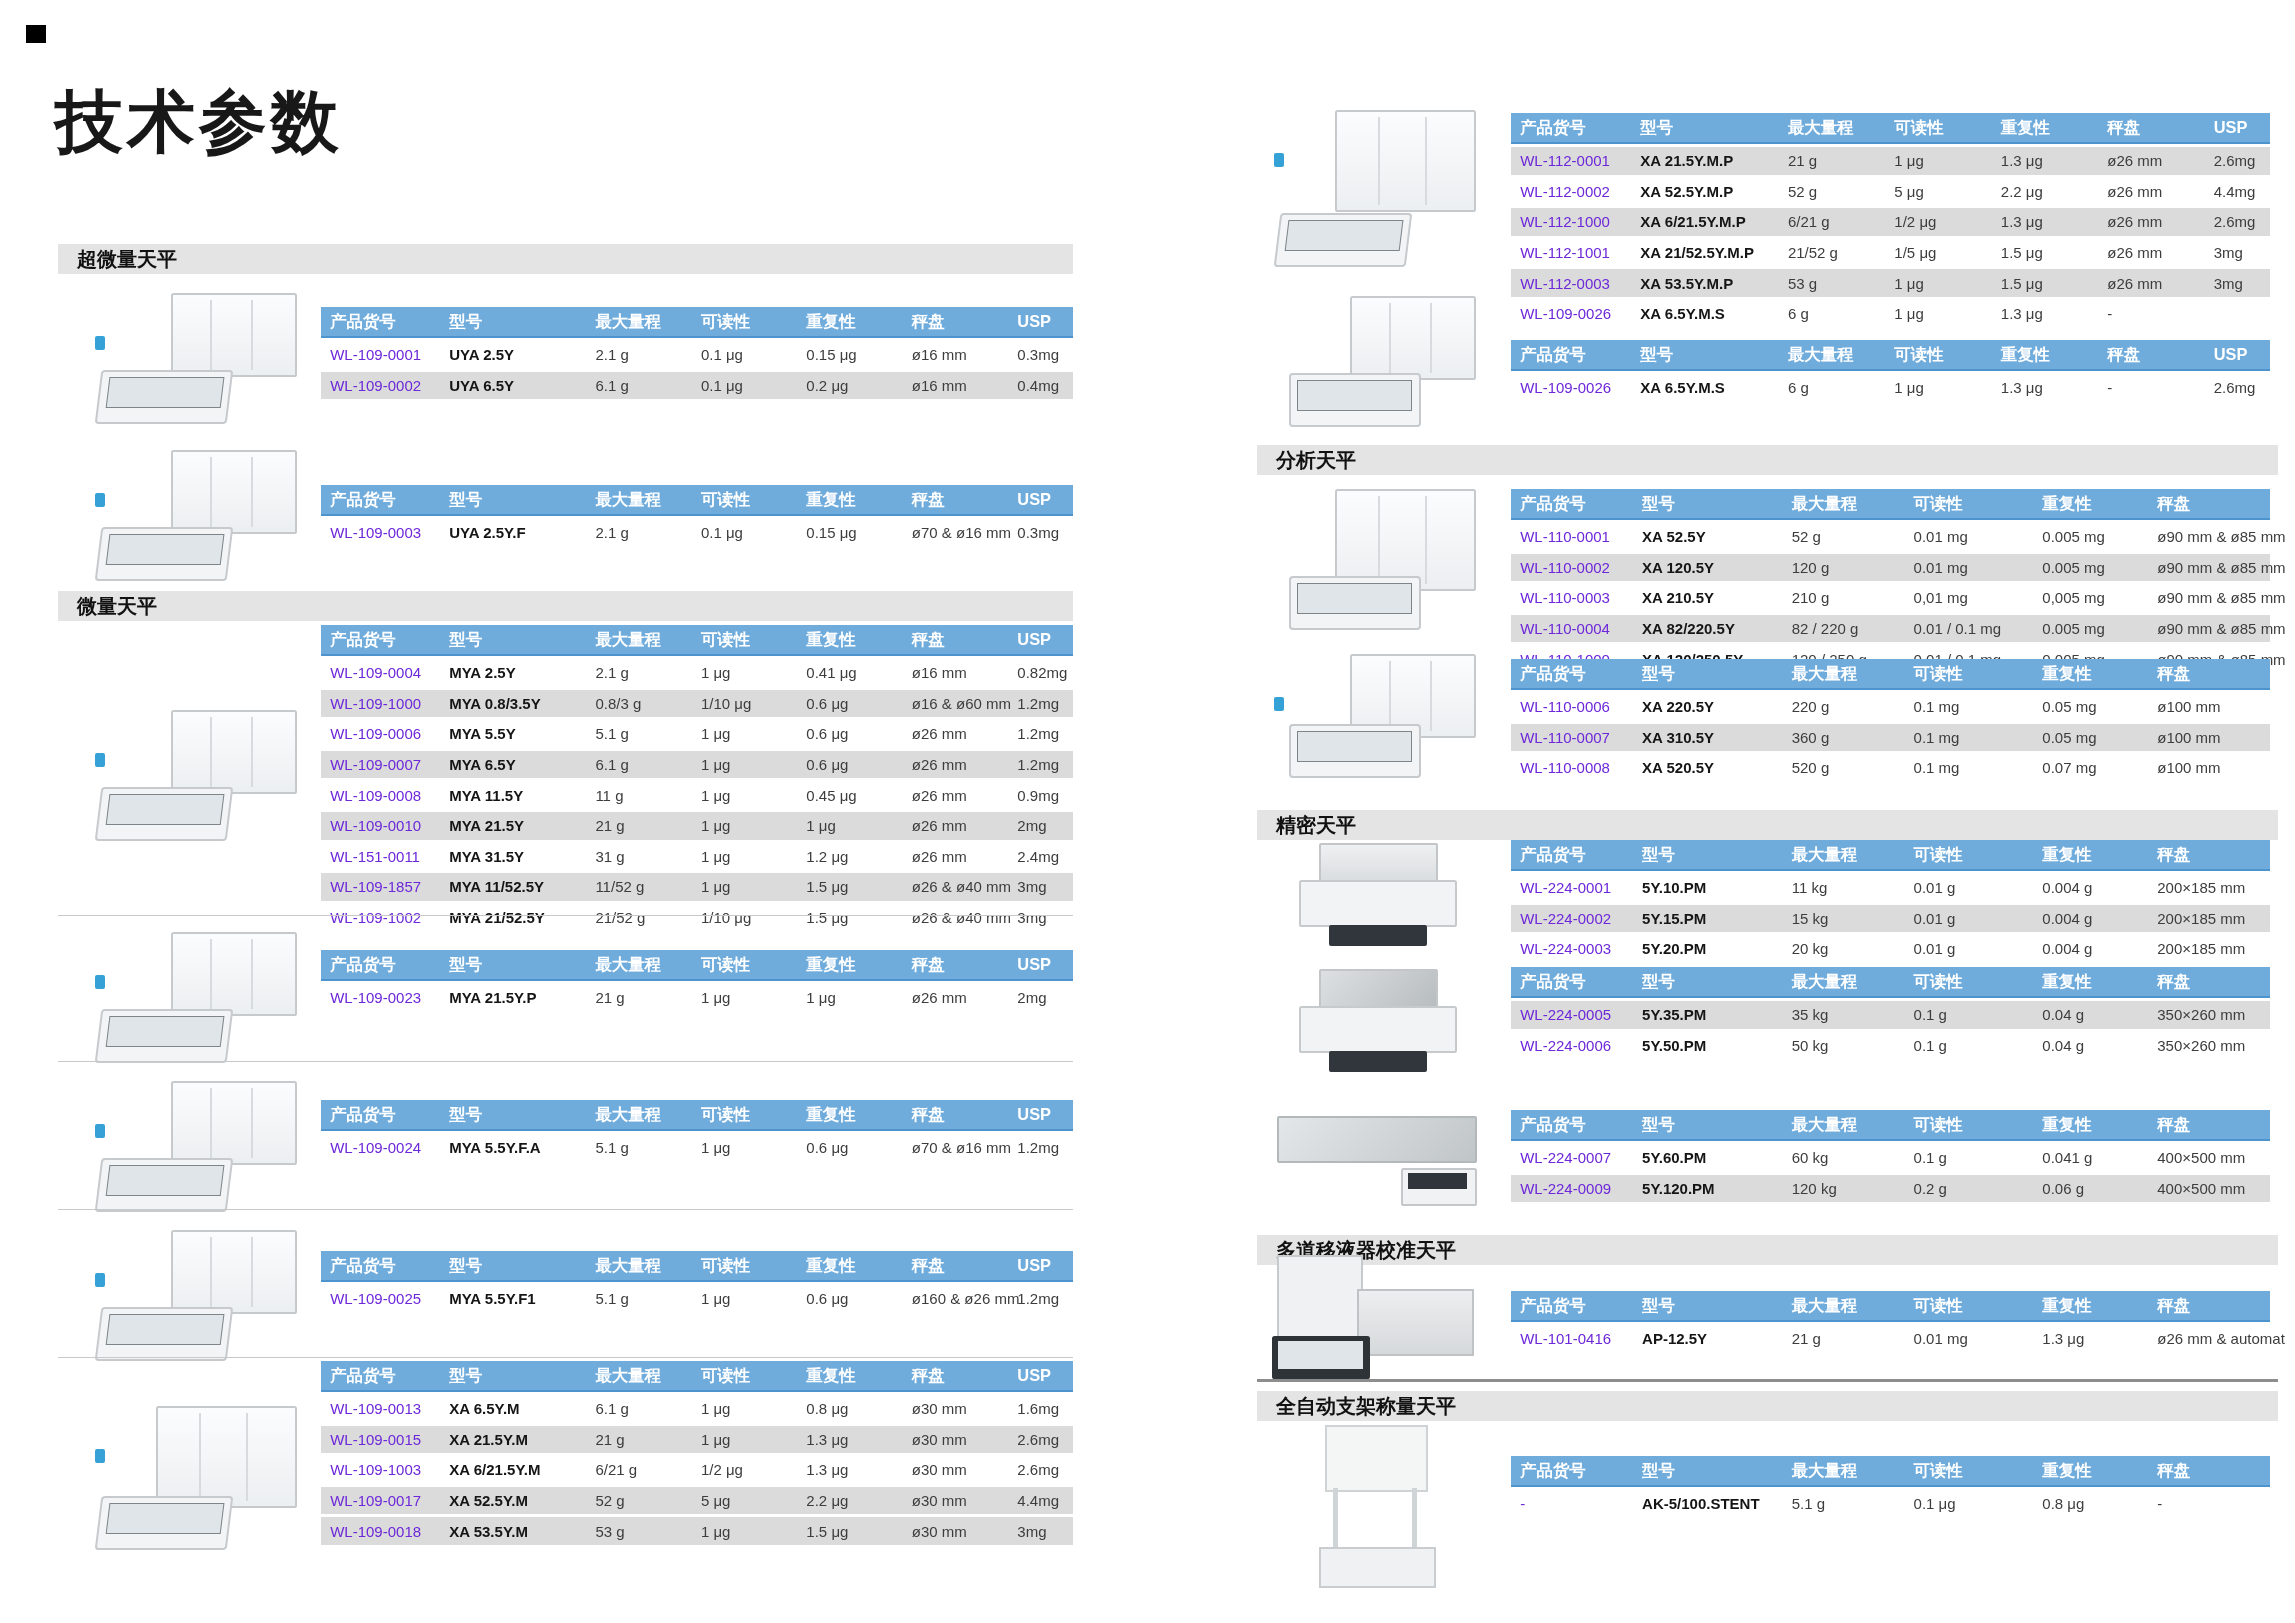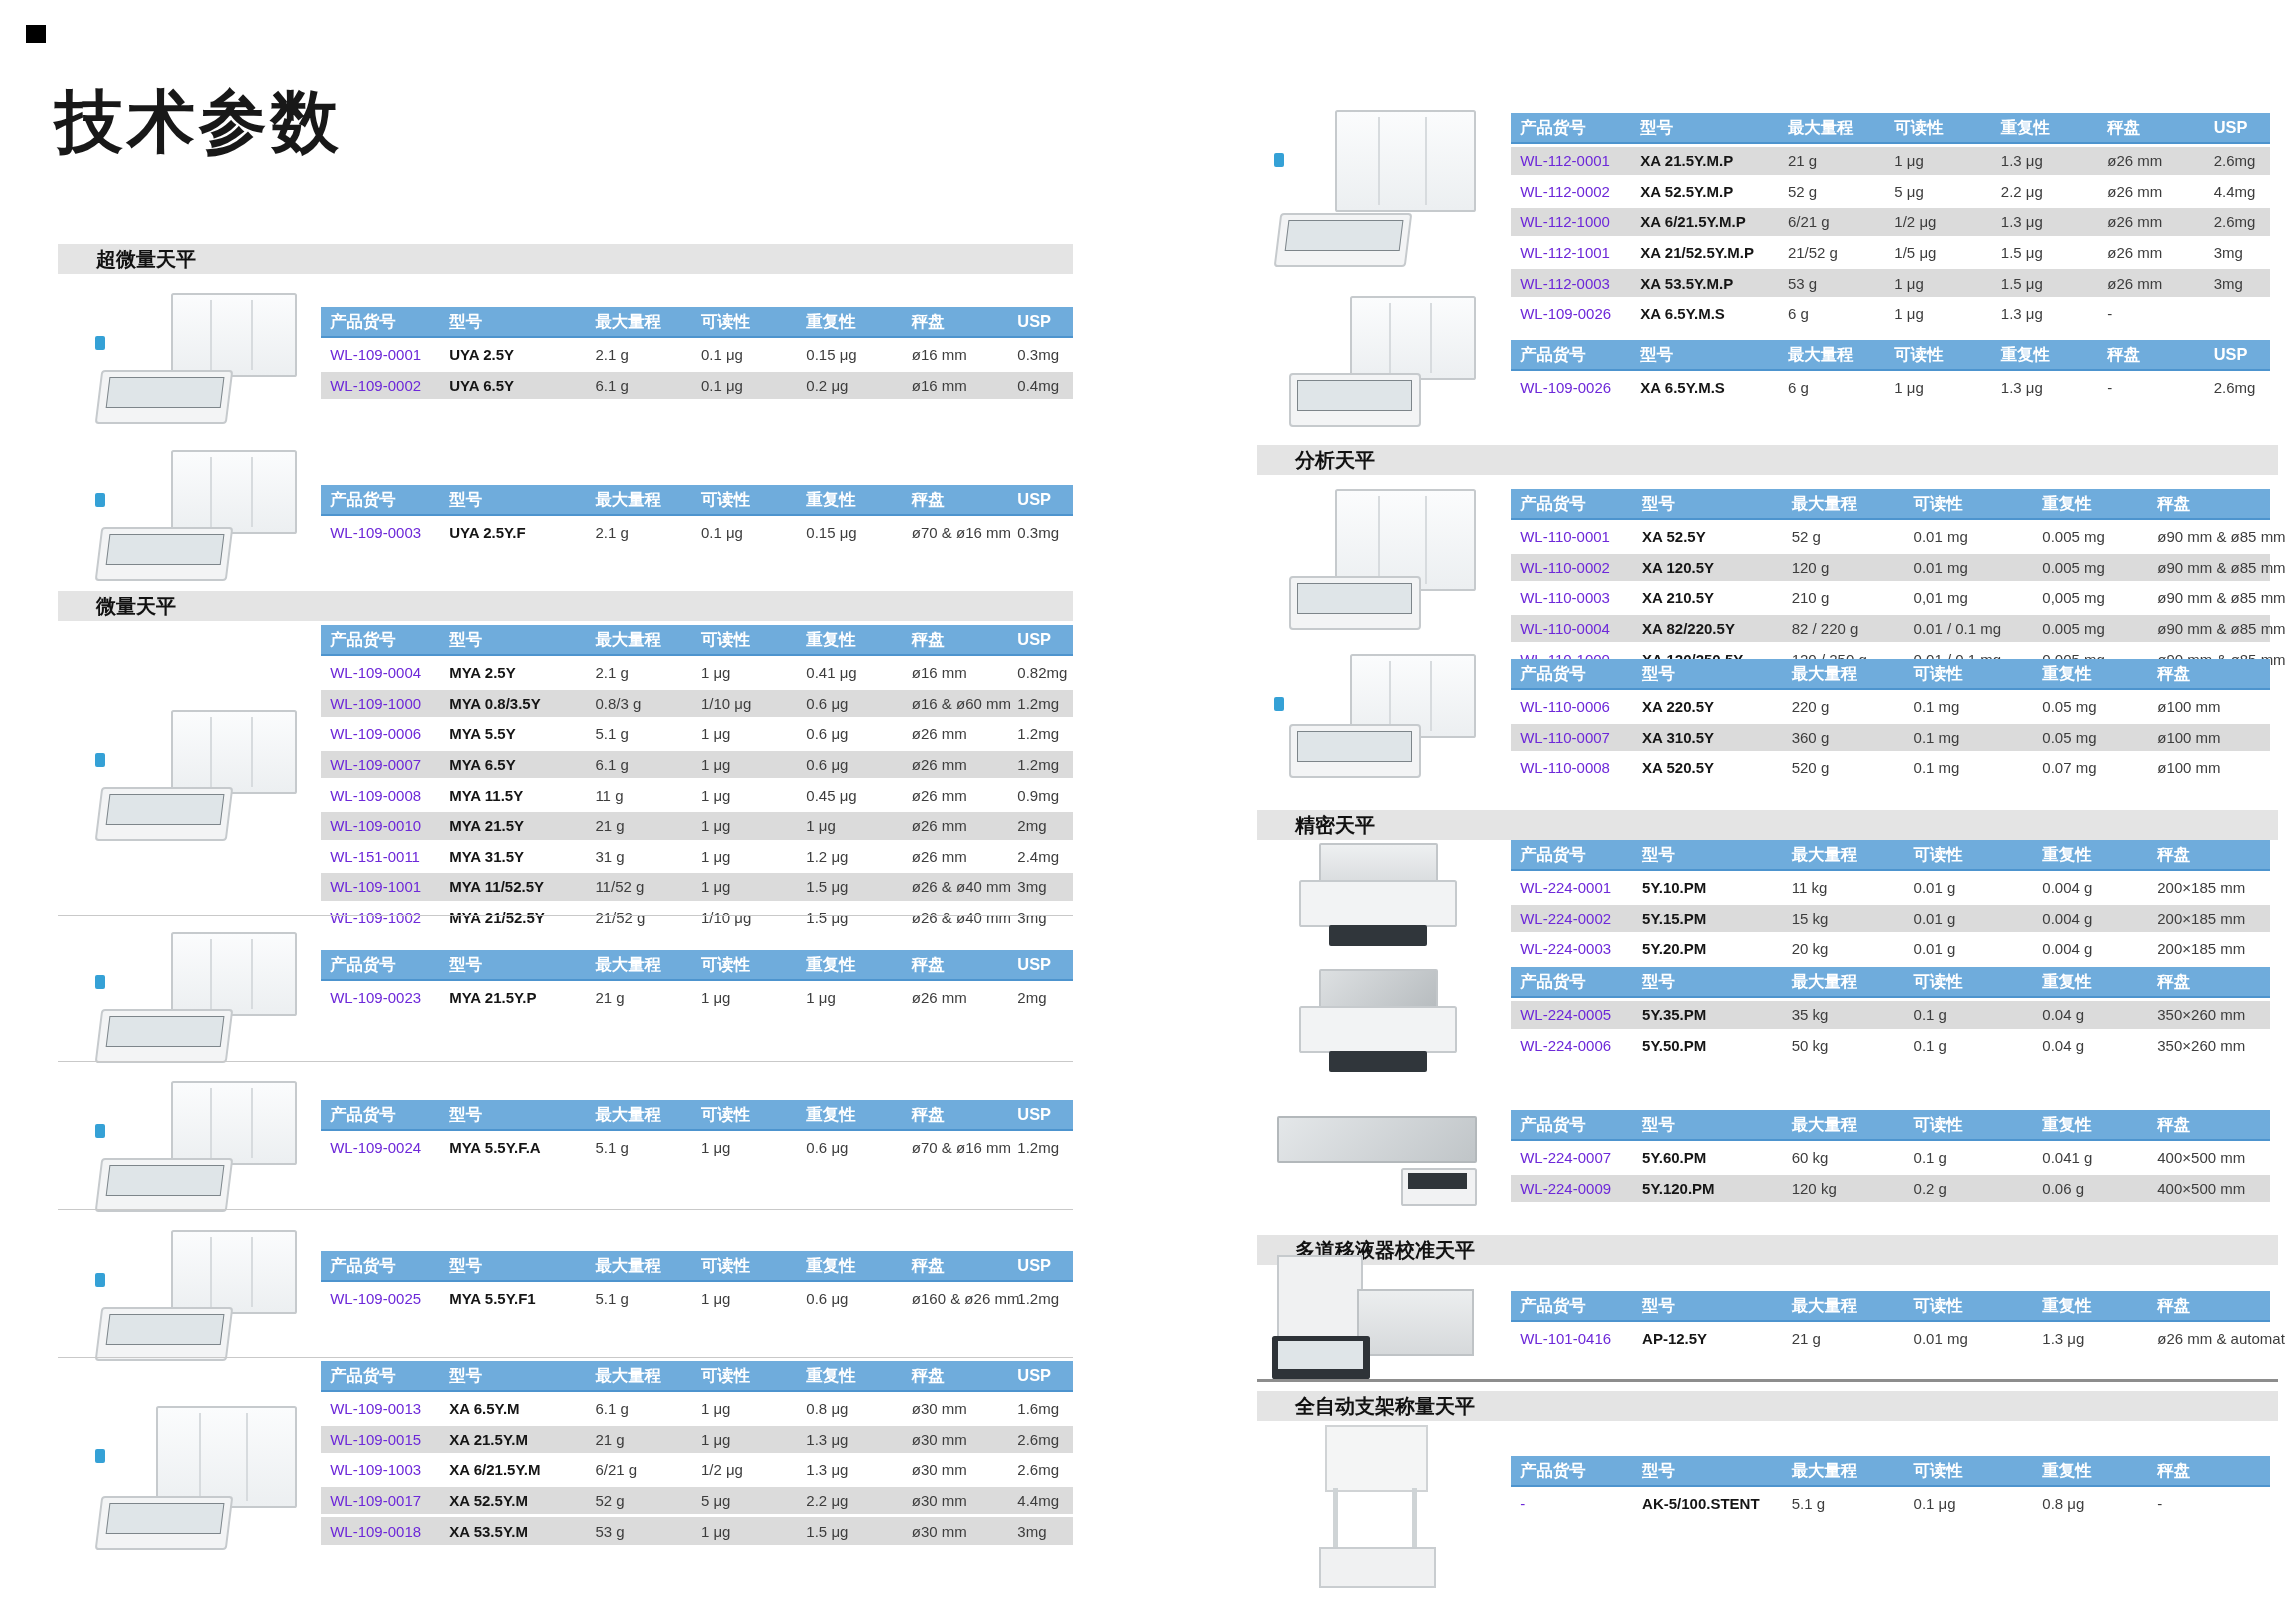--- a/index.html
+++ b/index.html
@@ -7,21 +7,21 @@
     position:relative;width:2295px;height:1623px;background:#ffffff;overflow:hidden;
     font-family:"Liberation Sans","DejaVu Sans",sans-serif;color:#3a3a3a;
   }
   
   .page-title{
     position:absolute;left:55px;top:77px;font-size:68px;font-weight:800;
     color:#181818;letter-spacing:3.9px;margin:0;
   }
   .section-bar{
     position:absolute;height:30px;line-height:30px;background:#e4e4e4;
-    font-size:20px;font-weight:700;color:#111;padding-left:38px;box-sizing:border-box;
+    font-size:20px;font-weight:700;color:#111;padding-left:19px;box-sizing:border-box;
   }
   .rule{position:absolute;height:1.3px;background:#c9c9c9}
   .rule.dark{height:2.6px;background:#8d8d8d}
   .crop-mark{position:absolute;left:26px;top:25px;width:19.6px;height:18.3px;background:#000}
 
   
   .tw{position:absolute}
   table.spec{width:100%;border-collapse:separate;border-spacing:0;table-layout:fixed}
   table.spec th{
     background:#6facdc;color:#ffffff;font-size:16.4px;font-weight:600;text-align:left;
@@ -300,21 +300,21 @@
         <tr>
           <td class="c0">WL-151-0011</td>
           <td class="c1">MYA 31.5Y</td>
           <td class="c2">31 g</td>
           <td class="c3">1 μg</td>
           <td class="c4">1.2 μg</td>
           <td class="c5">ø26 mm</td>
           <td class="c6">2.4mg</td>
         </tr>
         <tr class="alt">
-          <td class="c0">WL-109-1001</td>
+          <td class="c0">WL-109-1857</td>
           <td class="c1">MYA 11/52.5Y</td>
           <td class="c2">11/52 g</td>
           <td class="c3">1 μg</td>
           <td class="c4">1.5 μg</td>
           <td class="c5">ø26 &amp; ø40 mm</td>
           <td class="c6">3mg</td>
         </tr>
         <tr>
           <td class="c0">WL-109-1002</td>
           <td class="c1">MYA 21/52.5Y</td>

